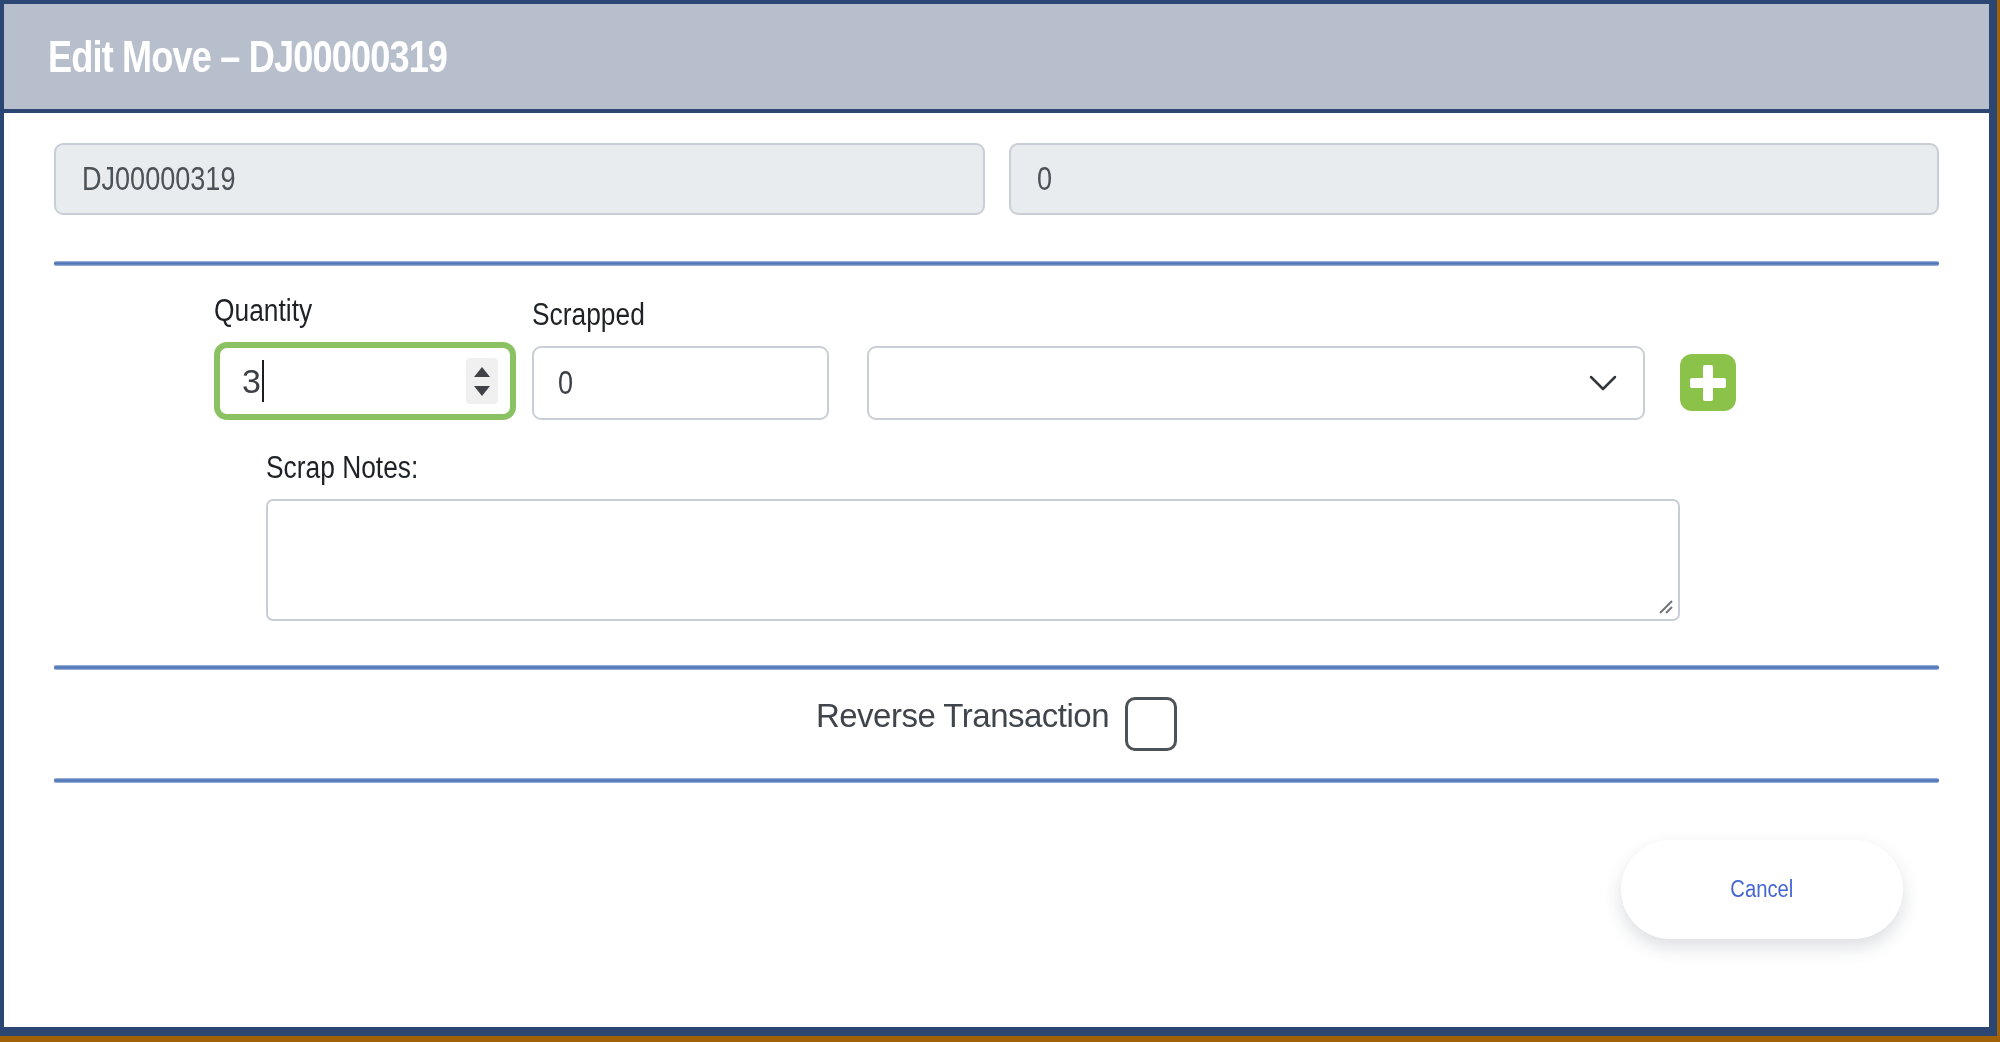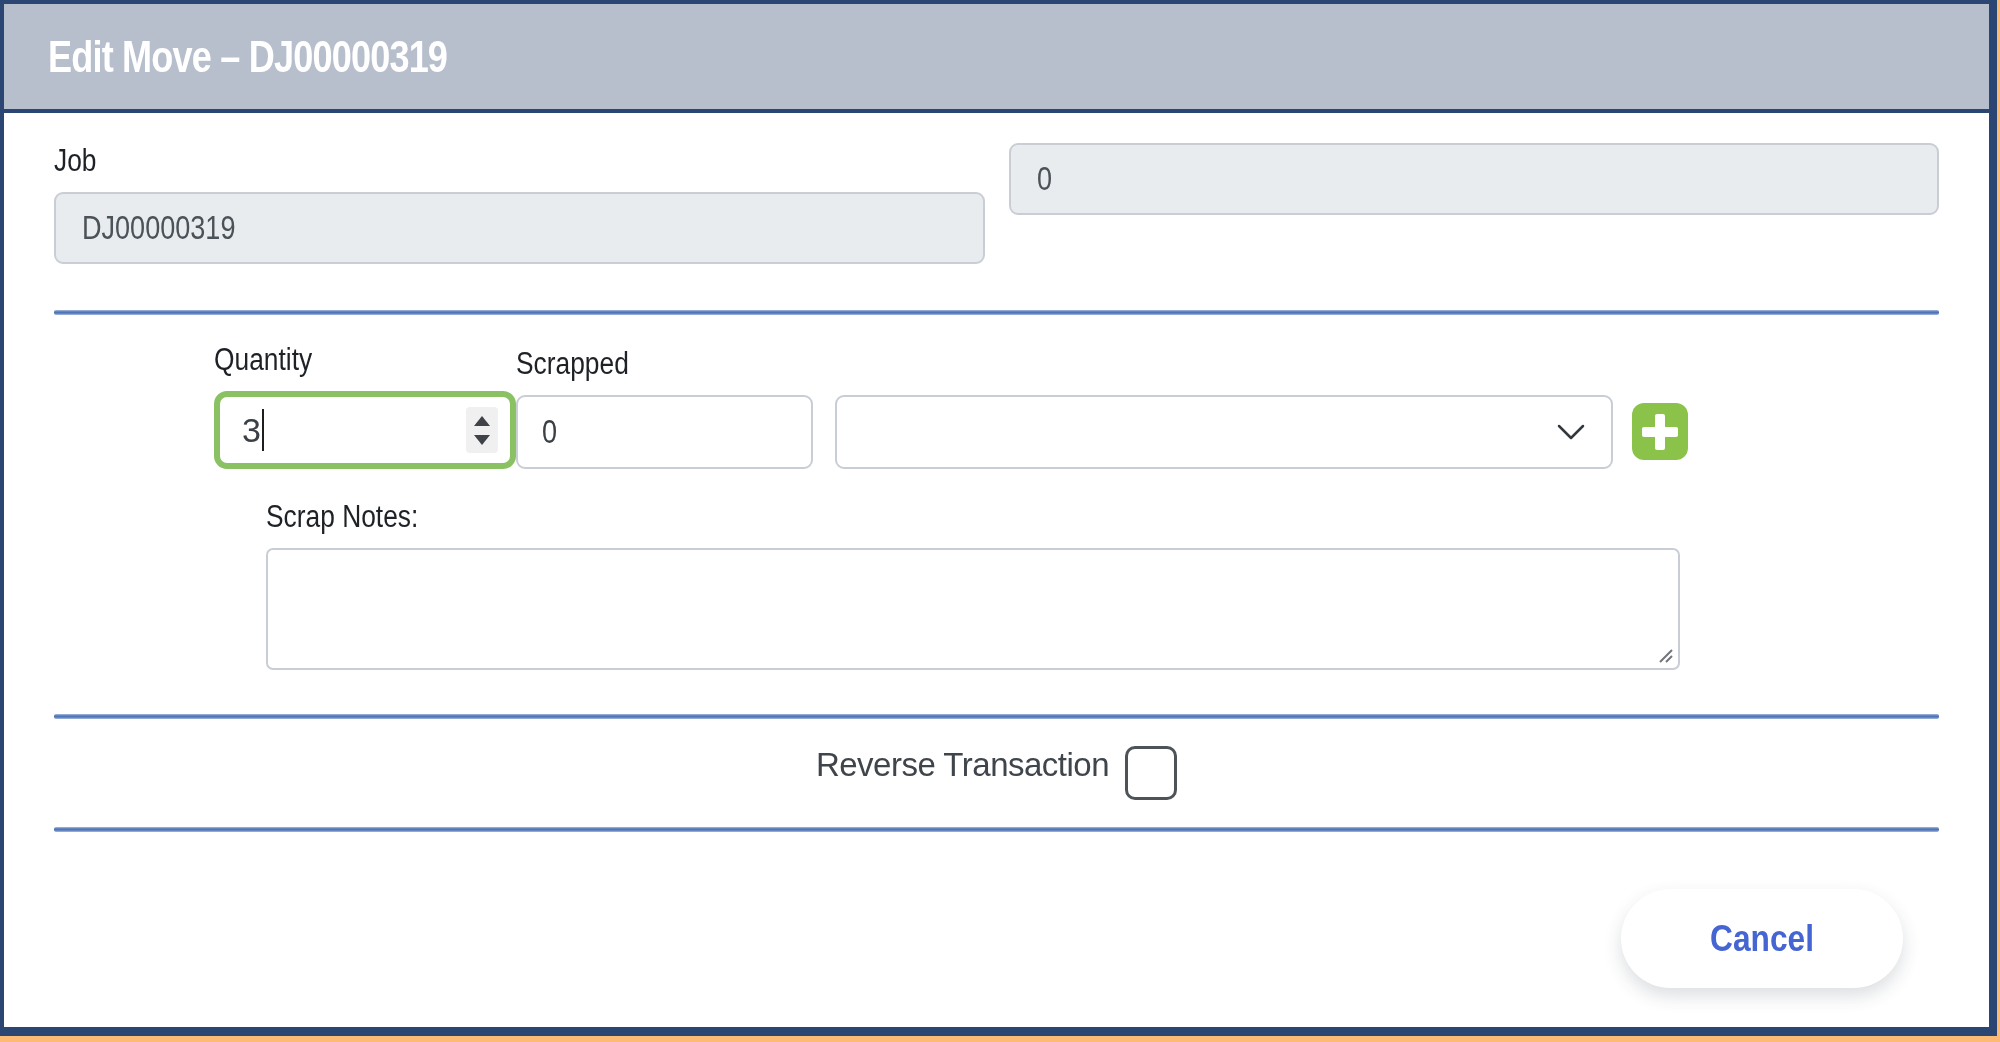--- a/index.html
+++ b/index.html
@@ -3,21 +3,21 @@
 <meta charset="utf-8">
 <style>
   * { box-sizing: border-box; margin: 0; padding: 0; }
   html, body { background: #ffffff; }
   body { font-family: "Liberation Sans", sans-serif; }
 
   .stage {
     position: relative;
     width: 2000px;
     height: 1042px;
-    background: #fdba74;
+    background: #a16207;
     overflow: hidden;
   }
 
   .modal {
     position: absolute;
     top: 0; left: 0; right: 3px; bottom: 6px;
     background: #ffffff;
     border-style: solid;
     border-color: #2b4673;
     border-width: 4px 8px 9px 4px;
@@ -91,21 +91,21 @@
     height: 5px;
     background: linear-gradient(#a9bcdc, #4f74b8 40%, #4f74b8 60%, #a9bcdc);
     border-radius: 2px;
   }
   .divider.d1 { margin-top: 46px; }
   .divider.d2 { margin-top: 44px; }
   .divider.d3 { margin-top: 24px; }
 
   
   .section2 { padding-left: 160px; margin-top: 27px; }
-  .row2 { display: flex; align-items: flex-end; }
+  .row2 { display: flex; align-items: flex-end; gap: 16px; }
   .row2 .qty-col   { width: 302px; }
   .row2 .scrap-col { width: 297px; }
   .row2 .reason-col{ width: 778px; margin-left: 22px; }
 
   .qty-input {
     height: 78px;
     background: #ffffff;
     border: 6px solid #8ac162;
     border-radius: 13px;
     display: flex;
@@ -245,22 +245,22 @@
     justify-content: flex-end;
     align-items: center;
     gap: 20px;
     padding-right: 36px;
   }
   .btn {
     height: 99px;
     border: none;
     border-radius: 50px;
     font-family: "Liberation Sans", sans-serif;
-    font-size: 36px;
-    font-weight: 700;
+    font-size: 23px;
+    font-weight: 400;
     cursor: pointer;
     display: flex;
     align-items: center;
     justify-content: center;
   }
   .btn .btn-label {
     display: inline-block;
     transform: scaleX(0.88);
     transform-origin: 50% 50%;
     white-space: nowrap;
@@ -294,21 +294,20 @@
   <div class="modal">
 
     <div class="modal-header">
       <span class="modal-title">Edit Move – DJ00000319</span>
     </div>
 
     <div class="modal-body">
 
       <div class="row1">
         <div class="col">
-          <div class="field-label"><span class="cond">Job</span></div>
           <div class="fieldbox disabled">
             <span class="val">DJ00000319</span>
           </div>
         </div>
         <div class="col">
           <div class="fieldbox disabled">
             <span class="val">0</span>
           </div>
         </div>
       </div>

